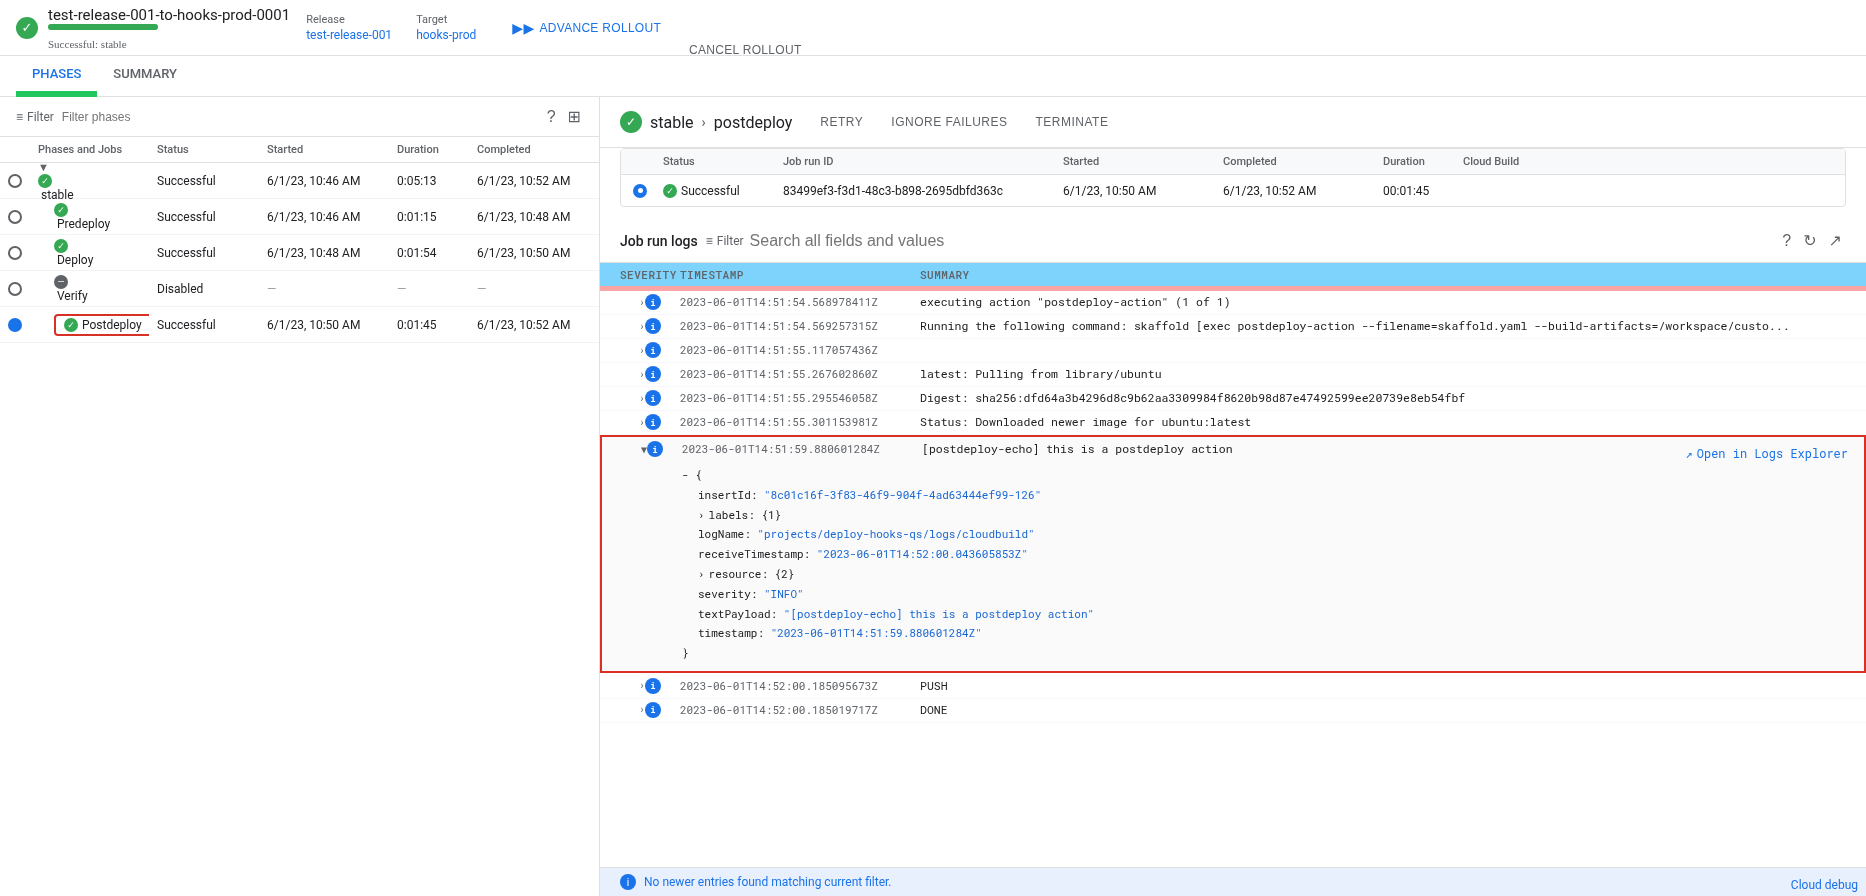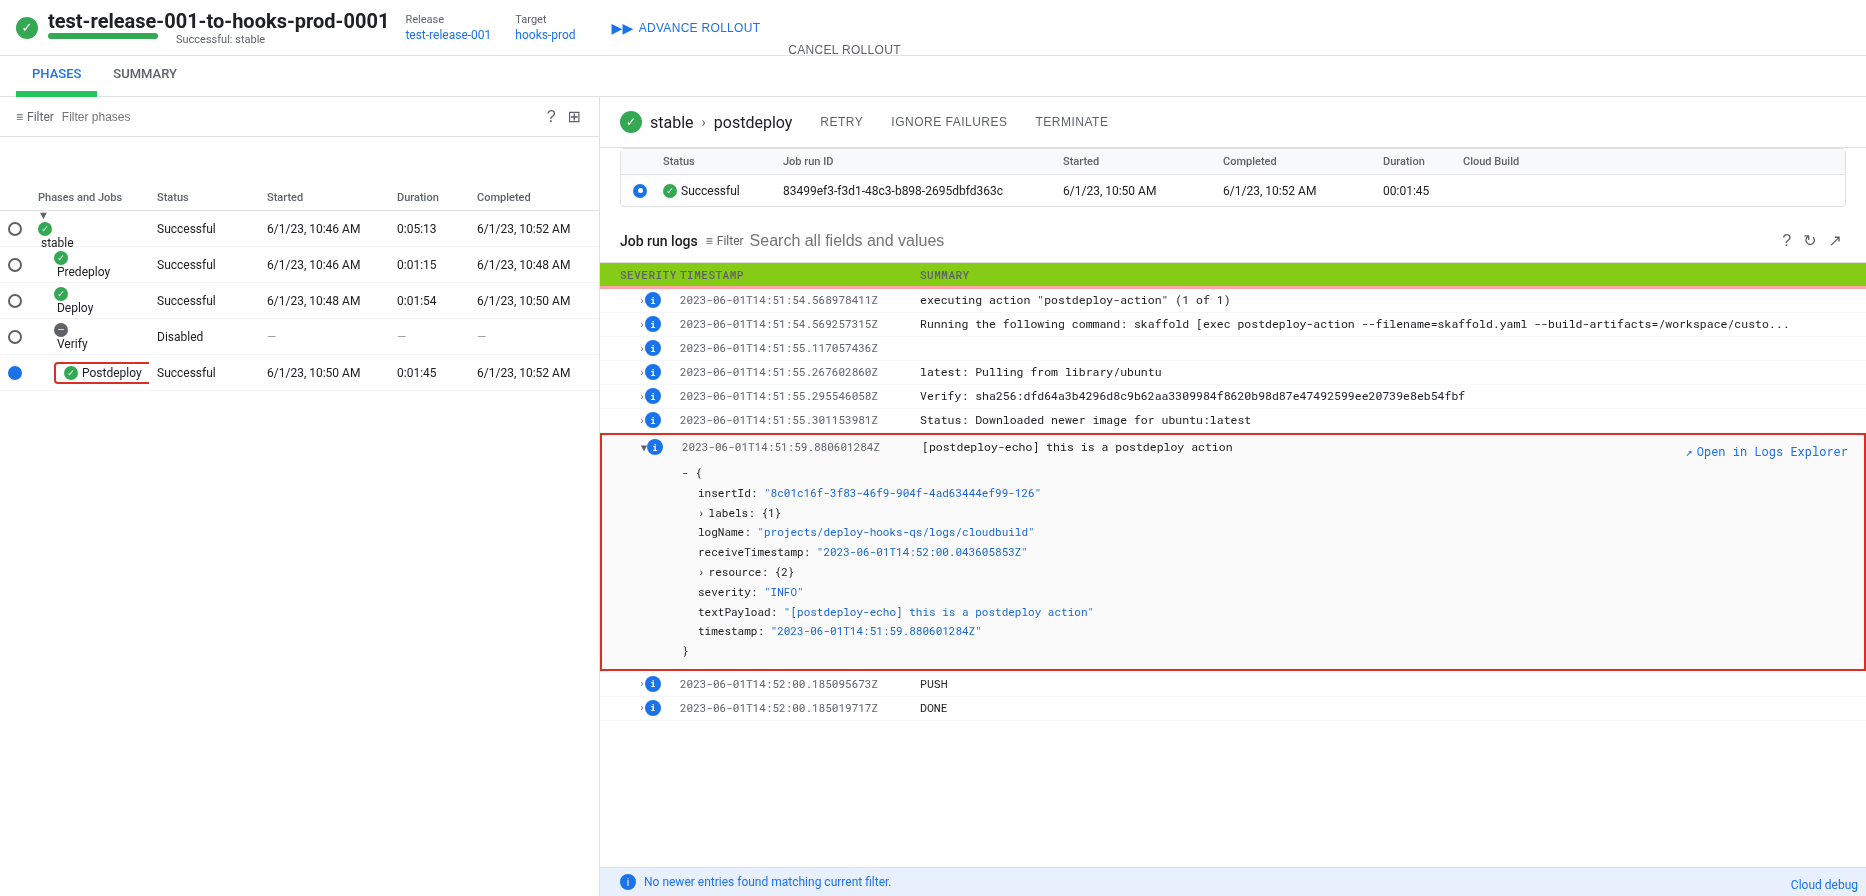--- a/index.html
+++ b/index.html
@@ -2,22 +2,22 @@
 <html><head>
   <meta charset="utf-8">
   <style>
     * { box-sizing: border-box; margin: 0; padding: 0; }
     body { font-family: 'Google Sans', Roboto, Arial, sans-serif; font-size: 13px; color: #202124; background: #fff; overflow: hidden; }
 
     
     .header { display: flex; align-items: center; padding: 8px 16px; border-bottom: 1px solid #e0e0e0; height: 56px; gap: 16px; }
     .header-title-block { display: flex; align-items: center; gap: 10px; }
     .check-circle { width: 22px; height: 22px; border-radius: 50%; background: #34a853; display: flex; align-items: center; justify-content: center; color: #fff; font-size: 13px; flex-shrink: 0; }
-    .release-name { font-size: 20px; font-weight: 700; color: #202124; }
-    .progress-block { display: flex; flex-direction: row; gap: 18px; }
+    .release-name { font-size: 15px; font-weight: 400; color: #202124; }
+    .progress-block { display: flex; flex-direction: column; gap: 8px; font-family: Liberation Serif, serif; }
     .progress-bar-outer { width: 110px; height: 6px; background: #e0e0e0; border-radius: 3px; }
     .progress-bar-inner { width: 100%; height: 6px; background: #34a853; border-radius: 3px; }
     .progress-label { font-size: 11px; color: #5f6368; }
     .header-meta { display: flex; gap: 24px; }
     .meta-item { display: flex; flex-direction: column; gap: 2px; }
     .meta-label { font-size: 11px; color: #5f6368; }
     .meta-link { font-size: 12px; color: #1a73e8; text-decoration: none; cursor: pointer; }
     .header-actions { display: flex; align-items: center; gap: 12px; margin-left: 12px; }
     .action-btn { display: flex; align-items: center; gap: 5px; font-size: 12px; font-weight: 500; color: #1a73e8; background: none; border: none; cursor: pointer; padding: 4px 8px; border-radius: 4px; letter-spacing: 0.3px; }
     .action-btn-neutral { color: #5f6368; margin-top: 44px; }
@@ -33,21 +33,21 @@
 
     
     .left-panel { width: 600px; border-right: 1px solid #e0e0e0; display: flex; flex-direction: column; flex-shrink: 0; }
     .filter-bar { display: flex; align-items: center; gap: 8px; padding: 8px 16px; border-bottom: 1px solid #e0e0e0; }
     .filter-icon-btn { display: flex; align-items: center; gap: 4px; font-size: 12px; color: #5f6368; cursor: pointer; }
     .filter-input { border: none; outline: none; font-size: 12px; color: #5f6368; flex: 1; }
     .icon-btn { background: none; border: none; cursor: pointer; color: #5f6368; font-size: 16px; padding: 2px; }
 
     
     .phases-table { flex: 1; overflow-y: auto; }
-    .table-header { display: grid; grid-template-columns: 30px 1fr 110px 130px 80px 130px; padding: 6px 0; border-bottom: 1px solid #e0e0e0; margin-top: 48px; }
+    .table-header { display: grid; grid-template-columns: 30px 1fr 110px 130px 80px 130px; padding: 6px 0; border-bottom: 1px solid #e0e0e0; }
     .th { font-size: 11px; font-weight: 500; color: #5f6368; padding: 0 8px; }
     .table-row { display: grid; grid-template-columns: 30px 1fr 110px 130px 80px 130px; padding: 0; border-bottom: 1px solid #f1f3f4; align-items: center; height: 36px; }
     .td { font-size: 12px; color: #202124; padding: 0 8px; white-space: nowrap; overflow: hidden; text-overflow: ellipsis; }
     .td-selector { display: flex; align-items: center; justify-content: center; }
     .radio { width: 14px; height: 14px; border-radius: 50%; border: 2px solid #5f6368; background: #fff; cursor: pointer; }
     .radio.selected { border-color: #1a73e8; background: #1a73e8; }
     .status-dot { width: 14px; height: 14px; border-radius: 50%; display: flex; align-items: center; justify-content: center; flex-shrink: 0; }
     .status-dot.success { background: #34a853; color: #fff; font-size: 9px; }
     .status-dot.disabled { background: #5f6368; color: #fff; font-size: 9px; }
     .sub-name { padding-left: 24px; }
@@ -79,21 +79,21 @@
     .log-header { display: flex; align-items: center; gap: 8px; padding: 8px 20px; border-bottom: 1px solid #e0e0e0; }
     .log-title { font-size: 14px; font-weight: 500; color: #202124; }
     .log-filter { display: flex; align-items: center; gap: 6px; flex: 1; }
     .log-filter-icon { display: flex; align-items: center; gap: 4px; font-size: 12px; color: #5f6368; }
     .log-search { border: none; outline: none; font-size: 16px; color: #5f6368; flex: 1; }
     .log-icon-btns { display: flex; gap: 4px; margin-left: auto; }
     .log-icon-btn { background: none; border: none; cursor: pointer; color: #5f6368; font-size: 16px; padding: 4px; }
 
     
     .log-table { flex: 1; overflow-y: auto; font-size: 11.5px; font-family: 'Roboto Mono', monospace; }
-    .log-table-header { display: grid; grid-template-columns: 60px 240px 1fr; padding: 4px 20px; border-bottom: 3px solid #fca5a5; background: #84cc16; }
+    .log-table-header { display: grid; grid-template-columns: 60px 240px 1fr; padding: 4px 20px; border-bottom: 5px solid #fca5a5; background: #7dd3fc; }
     .log-th { font-size: 11px; font-weight: 500; color: #5f6368; letter-spacing: 0.5px; }
     .log-row { display: grid; grid-template-columns: 60px 240px 1fr; padding: 3px 20px; border-bottom: 1px solid #f8f9fa; align-items: start; min-height: 24px; }
     .log-expand-icon { font-size: 10px; color: #5f6368; }
     .log-severity { display: flex; align-items: center; justify-content: center; }
     .severity-badge { width: 16px; height: 16px; border-radius: 50%; background: #1a73e8; color: #fff; font-size: 9px; display: flex; align-items: center; justify-content: center; font-weight: 700; }
     .log-timestamp { color: #5f6368; font-size: 11px; white-space: nowrap; }
     .log-summary { color: #202124; font-size: 11.5px; white-space: nowrap; overflow: hidden; text-overflow: ellipsis; }
 
     
     .log-footer { padding: 6px 20px; background: #e8f0fe; display: flex; align-items: center; gap: 8px; font-size: 12px; color: #1a73e8; border-top: 1px solid #e0e0e0; }
@@ -352,21 +352,21 @@
           <div class="log-timestamp">2023-06-01T14:51:55.267602860Z</div>
           <div class="log-summary">latest: Pulling from library/ubuntu</div>
         </div>
 
         <div class="log-row">
           <div class="log-severity">
             <span class="log-expand-icon">›</span>
             <span class="severity-badge">i</span>
           </div>
           <div class="log-timestamp">2023-06-01T14:51:55.295546058Z</div>
-          <div class="log-summary">Verify: sha256:dfd64a3b4296d8c9b62aa3309984f8620b98d87e47492599ee20739e8eb54fbf</div>
+          <div class="log-summary">Digest: sha256:dfd64a3b4296d8c9b62aa3309984f8620b98d87e47492599ee20739e8eb54fbf</div>
         </div>
 
         <div class="log-row">
           <div class="log-severity">
             <span class="log-expand-icon">›</span>
             <span class="severity-badge">i</span>
           </div>
           <div class="log-timestamp">2023-06-01T14:51:55.301153981Z</div>
           <div class="log-summary">Status: Downloaded newer image for ubuntu:latest</div>
         </div>

